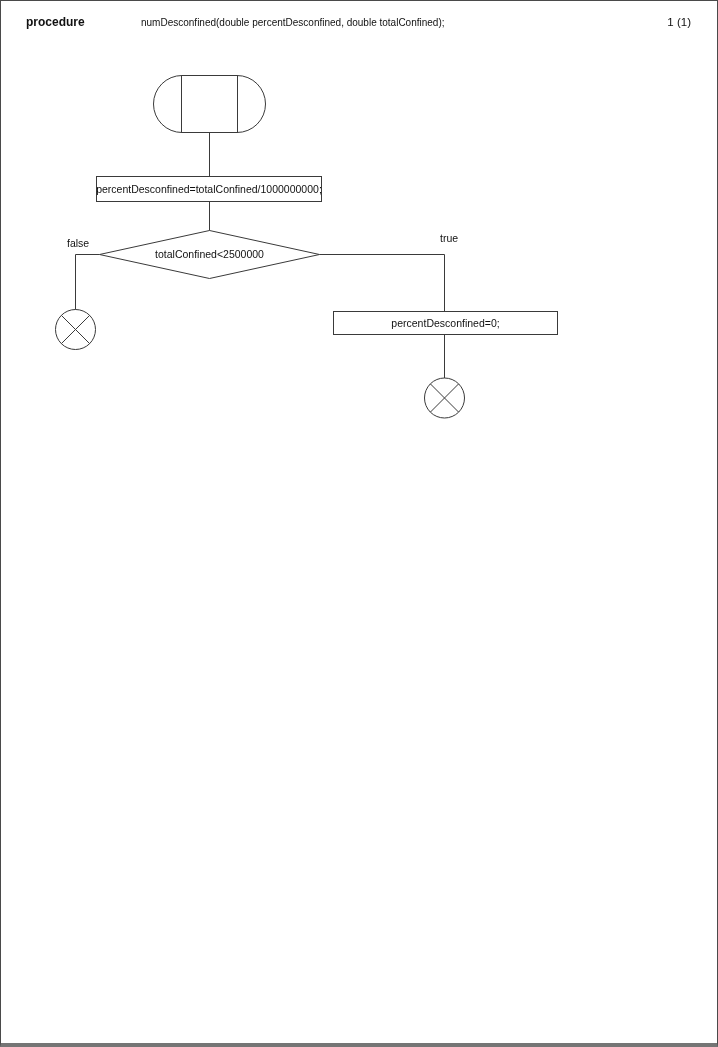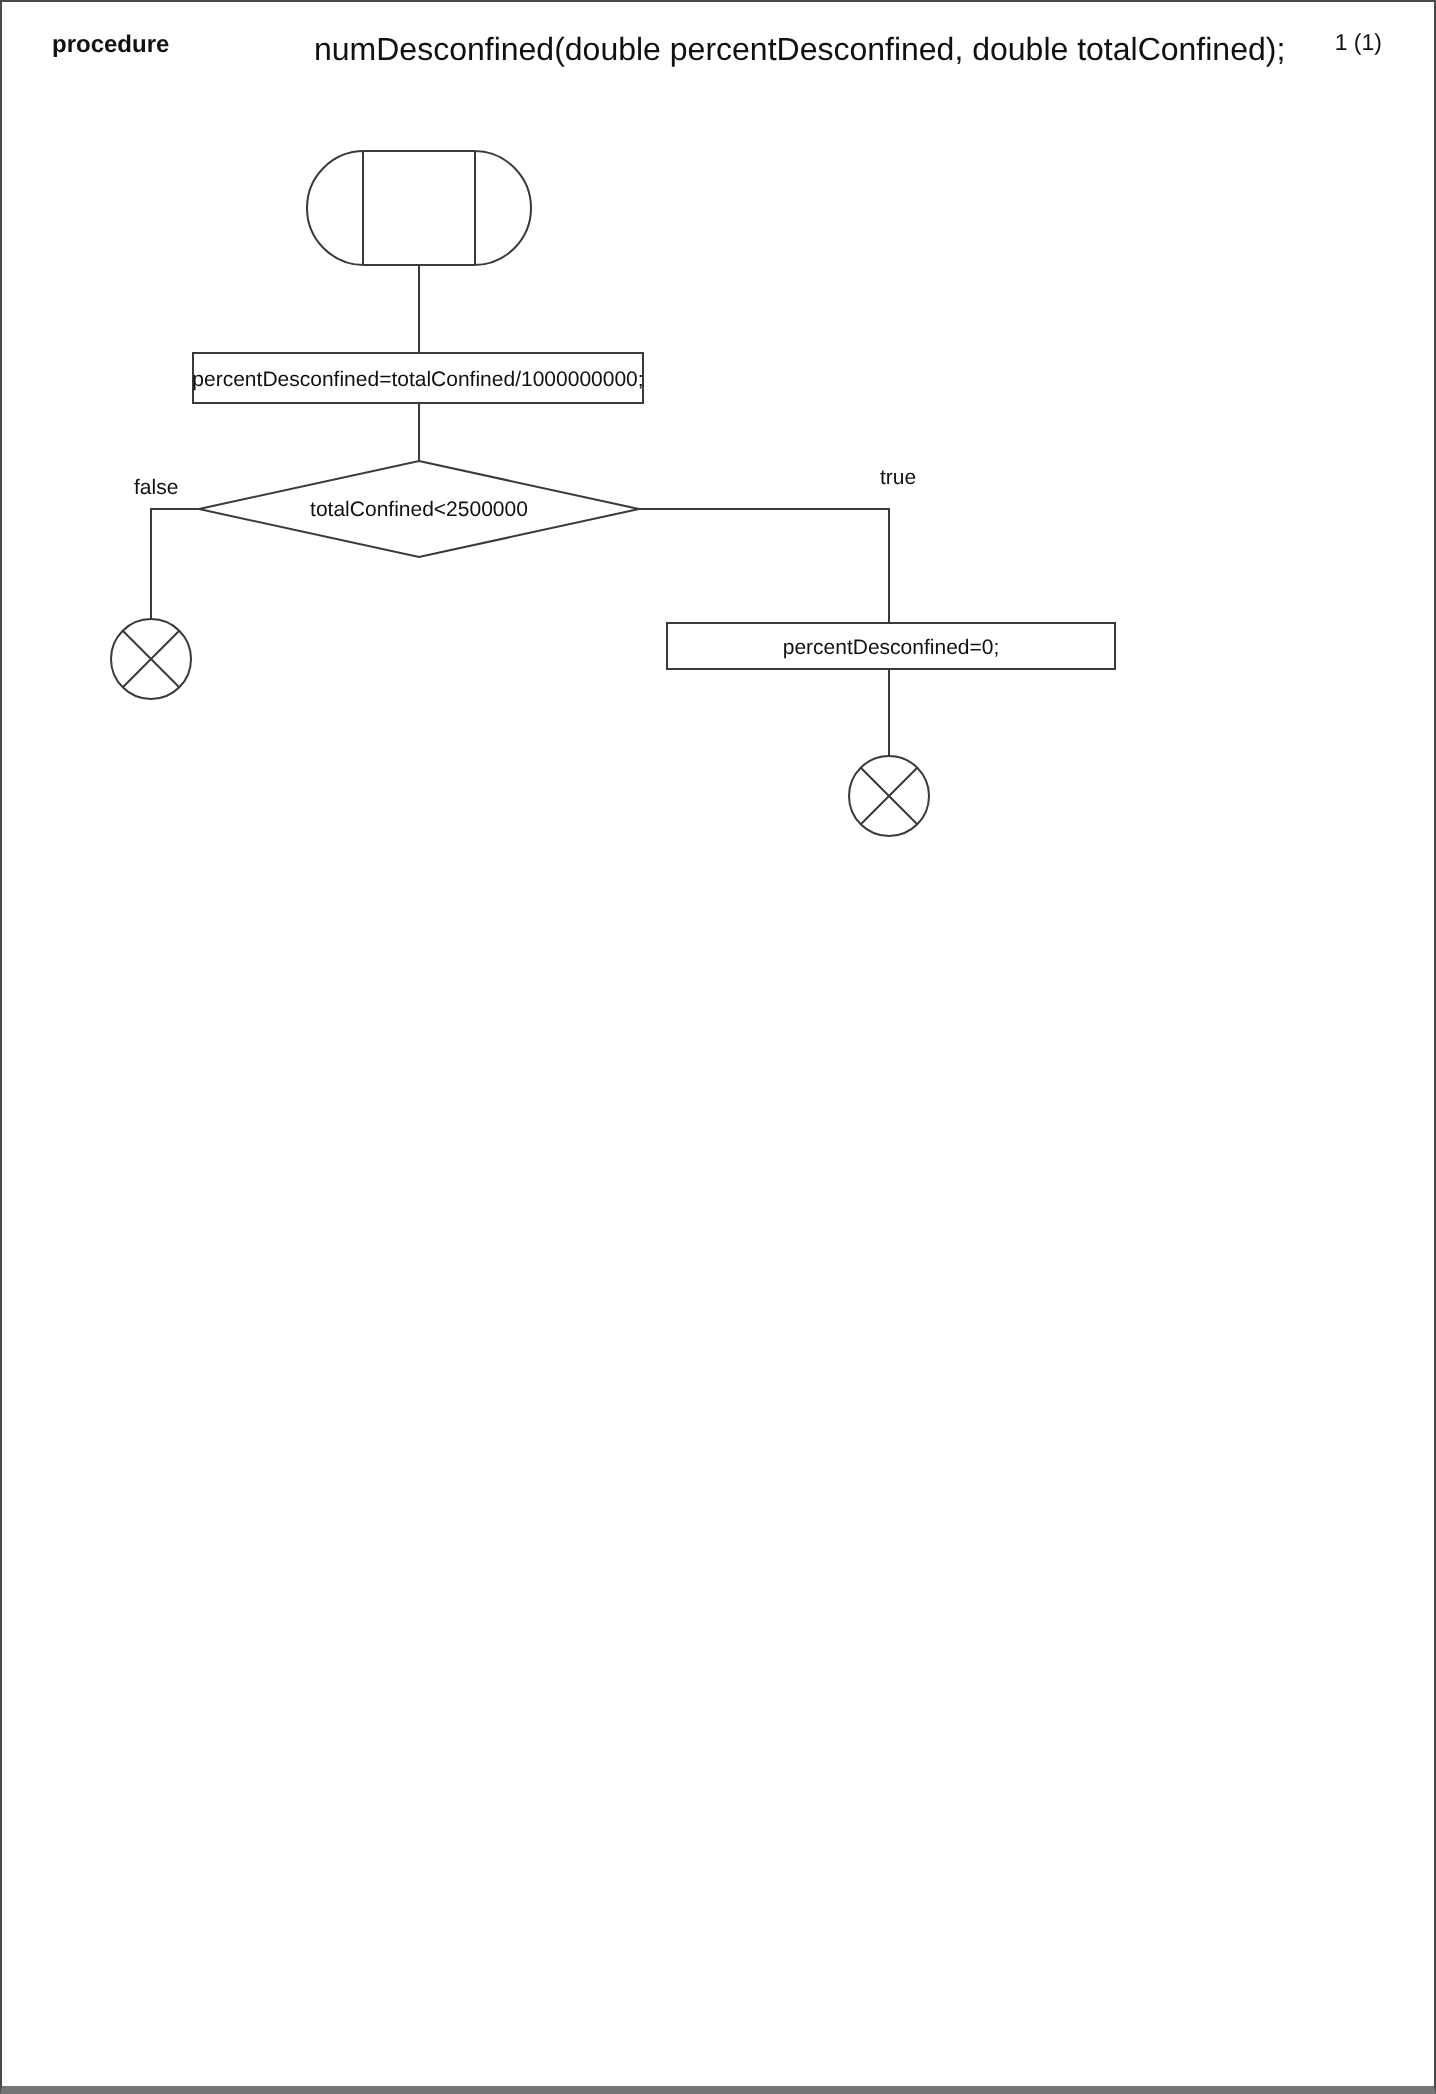--- a/index.html
+++ b/index.html
@@ -15,21 +15,21 @@
     overflow: hidden;
     padding-left: 33px;
   }
   .header { position: absolute; top: 0; left: 0; width: 100%; height: 40px; }
   .kind {
     position: absolute; left: 25px; top: 14px;
     font-size: 12px; font-weight: bold; color: #111;
   }
   .title {
     position: absolute; left: 140px; top: 16px;
-    font-size: 16px; color: #111; white-space: nowrap; margin-left: 16px;
+    font-size: 10px; color: #111; white-space: nowrap;
   }
   .pagenum {
     position: absolute; right: 26px; top: 15px;
     font-size: 11.5px; color: #111; text-align: right;
   }
   svg.flowchart { position: absolute; left: 0; top: 0; }
   svg.flowchart .shape { fill: none; stroke: #3a3a3a; stroke-width: 1; }
   svg.flowchart text {
     fill: #111;
     font-family: "Liberation Sans", sans-serif;

